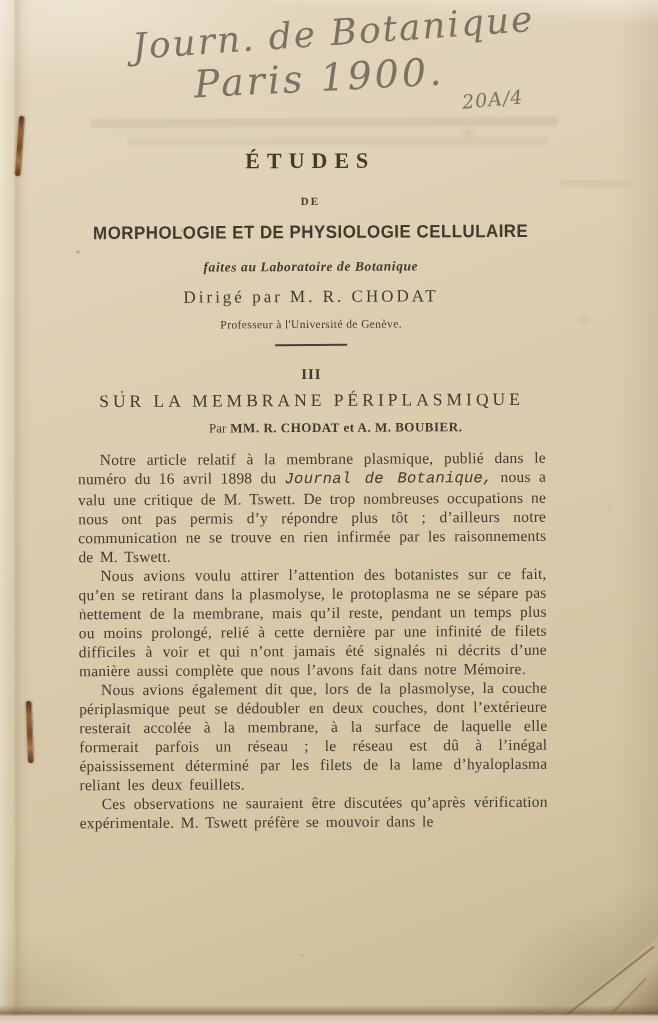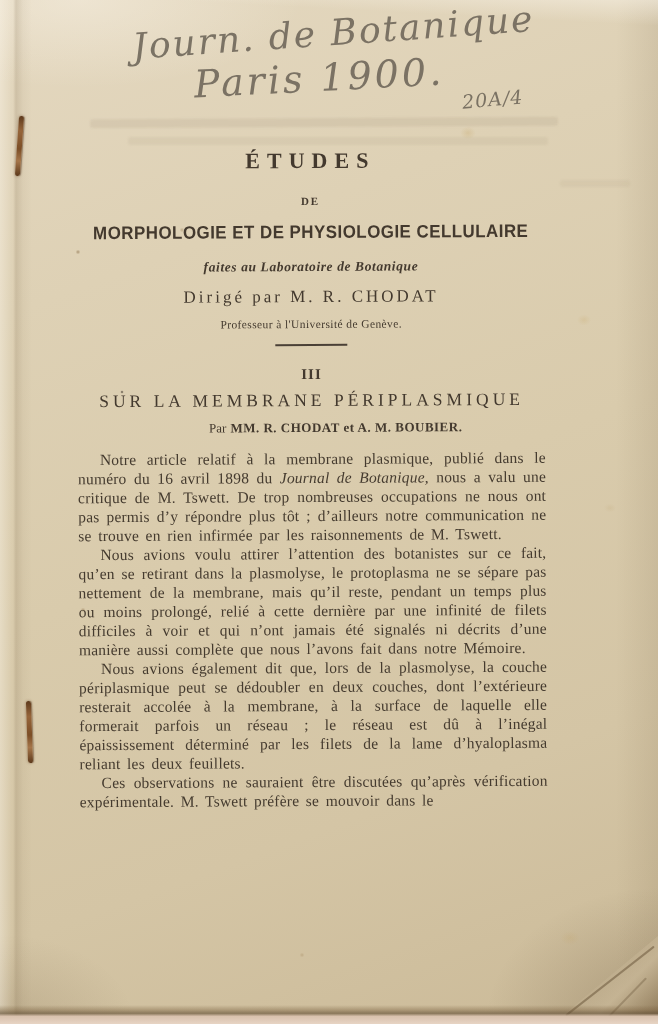--- a/index.html
+++ b/index.html
@@ -74,21 +74,21 @@
   .article-title  { margin-top: 7px; font-size: 17.5px; letter-spacing: 4px; white-space: nowrap; }
   .byline         { margin-top: 9px; font-size: 13px; }
   .byline .prefix { margin-right: 4px; margin-left: 48px; }
   .byline .authors{ font-weight: 700; letter-spacing: .5px; }
   .body-text {
     margin-top: 13px; text-align: justify;
     font-size: 15.5px; line-height: 19px; word-spacing: 2.5px; letter-spacing: .2px;
     color: #453b2f;
   }
   .body-text p { margin: 0; text-indent: 22px; }
-  .body-text .it { font-style: italic; }
+  .body-text .it { font-style: italic; font-family: Liberation Mono, monospace; }
   
   .corner-fold {
     position: absolute; right: 0; bottom: 8px; width: 96px; height: 80px;
     clip-path: polygon(100% 0, 0 100%, 100% 100%);
     background: linear-gradient(315deg, rgba(120,96,62,.45) 0%, rgba(205,188,156,.65) 35%, rgba(216,201,171,0) 62%);
   }
   .fold-crease { position: absolute; background: rgba(88,68,42,.45); height: 2px; border-radius: 2px; }
   .fold-crease-1 { right: -8px; bottom: 42px; width: 112px; transform: rotate(-38deg); }
   .fold-crease-2 { right: 2px;  bottom: 22px; width: 64px;  transform: rotate(-46deg); background: rgba(88,68,42,.30); }
   

